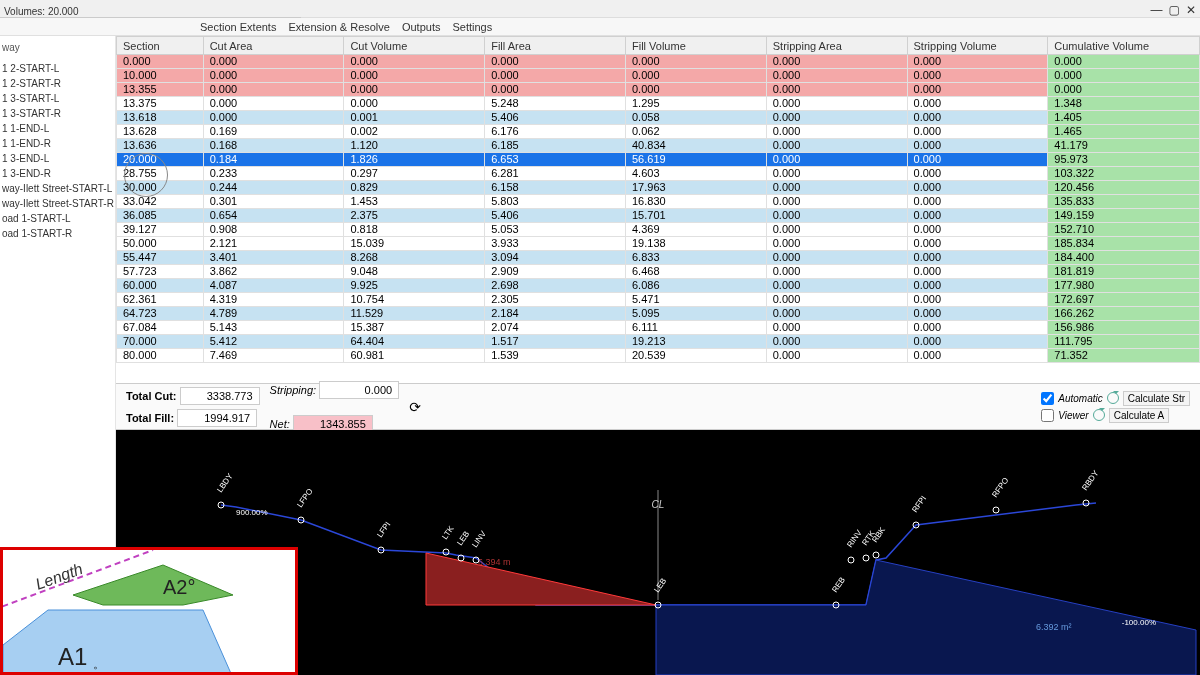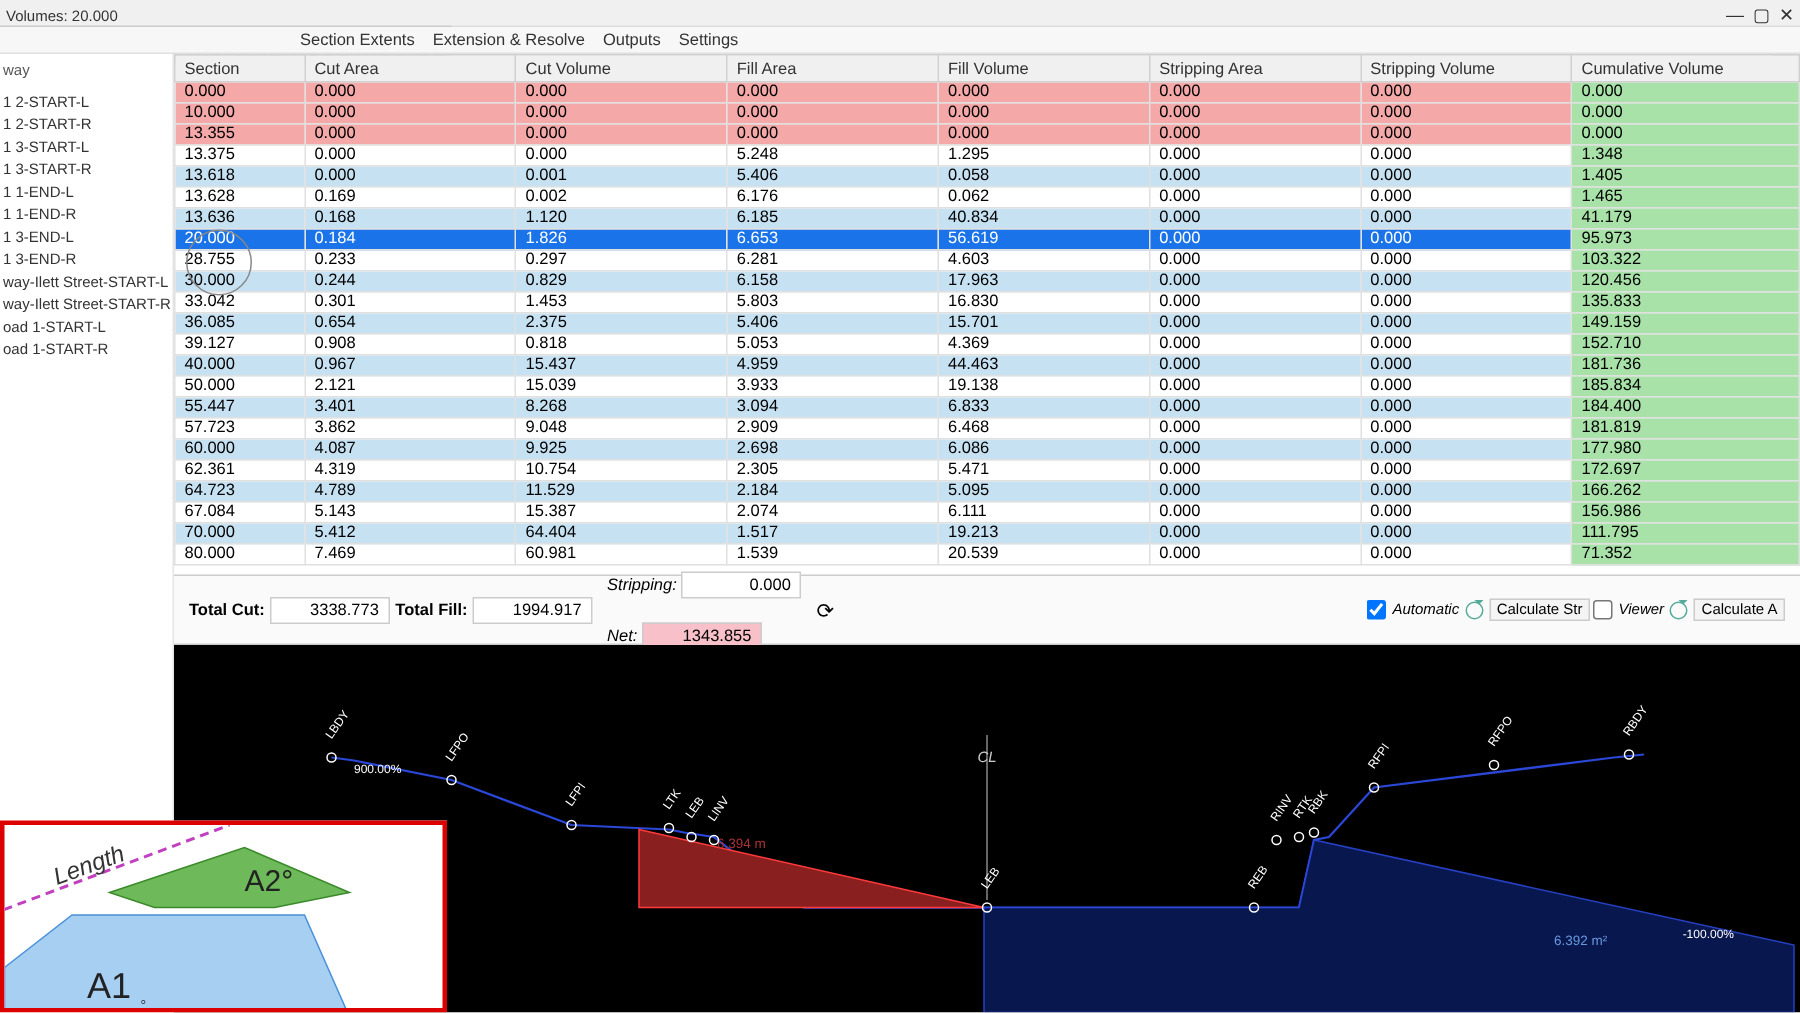--- a/index.html
+++ b/index.html
@@ -22,21 +22,21 @@
 tr.blue td { background: #c6e2f2; }
 tr.white td { background: #fff; }
 tr.sel td { background: #1a73e8; color: #fff; }
 td.cum { background: #a8e2a8 !important; }
 tr.sel td.cum { background: #a8e2a8 !important; color: #000 !important; }
 .totals { height: 46px; padding: 6px 10px; display: flex; align-items: center; gap: 10px; font-size: 11px; background: #fafafa; border-bottom: 1px solid #ccc; }
 .totals .lbl { font-weight: bold; width: 60px; font-style: normal; }
 .totals .it { font-style: italic; width: 60px; }
 .totals .box { display: inline-block; width: 80px; border: 1px solid #ccc; padding: 2px 6px; text-align: right; background: #fff; }
 .totals .pink { background: #f8c0c8; }
-.totals .rightpanel { margin-left: auto; display: flex; flex-direction: row; gap: 2px; font-size: 10px; }
+.totals .rightpanel { margin-left: auto; display: flex; flex-direction: column; gap: 2px; font-size: 10px; }
 .totals .rightpanel .row { display: flex; align-items: center; gap: 4px; }
 .totals .rightpanel .btn { border: 1px solid #ccc; background: #f4f4f4; padding: 1px 4px; font-size: 10px; }
 .refresh { display: inline-block; width: 12px; height: 12px; border: 1px solid #5a9; border-radius: 50%; position: relative; }
 .refresh::after { content: ""; position: absolute; top: -2px; right: -1px; border: 3px solid transparent; border-top-color: #5a9; }
 .cross-section { flex: 1; background: #000; position: relative; overflow: hidden; }
 .inset { position: absolute; left: 0; bottom: 0; width: 298px; height: 128px; border: 3px solid #d00; background: #fff; overflow: hidden; }
 .share { position: absolute; right: 0; top: 36px; color: #fff; background: rgba(0,0,0,0.1); font-size: 12px; padding: 2px; }
 .cursor-circle { position: absolute; width: 44px; height: 44px; border: 1px solid #888; border-radius: 50%; pointer-events: none; }
 </style>
 </head>
@@ -220,30 +220,20 @@
             <tr class="white">
               <td>39.127</td>
               <td>0.908</td>
               <td>0.818</td>
               <td>5.053</td>
               <td>4.369</td>
               <td>0.000</td>
               <td>0.000</td>
               <td class="cum">152.710</td>
             </tr>
-            <tr class="blue">
-              <td>40.000</td>
-              <td>0.967</td>
-              <td>15.437</td>
-              <td>4.959</td>
-              <td>44.463</td>
-              <td>0.000</td>
-              <td>0.000</td>
-              <td class="cum">181.736</td>
-            </tr>
             <tr class="white">
               <td>50.000</td>
               <td>2.121</td>
               <td>15.039</td>
               <td>3.933</td>
               <td>19.138</td>
               <td>0.000</td>
               <td>0.000</td>
               <td class="cum">185.834</td>
             </tr>
@@ -325,21 +315,21 @@
               <td>20.539</td>
               <td>0.000</td>
               <td>0.000</td>
               <td class="cum">71.352</td>
             </tr>
           </tbody>
       </table>
     </div>
 
     <div class="totals">
-      <div style="display:flex;flex-direction:row;gap:4px">
+      <div style="display:flex;flex-direction:column;gap:4px">
         <div><span class="lbl">Total Cut:</span>
              <span class="box">3338.773</span></div>
         <div><span class="lbl">Total Fill:</span>
              <span class="box">1994.917</span></div>
       </div>
       <div style="display:flex;flex-direction:column;gap:16px">
         <div><span class="it">Stripping:</span>
              <span class="box">0.000</span></div>
         <div><span class="it">Net:</span>
              <span class="box pink">1343.855</span></div>

